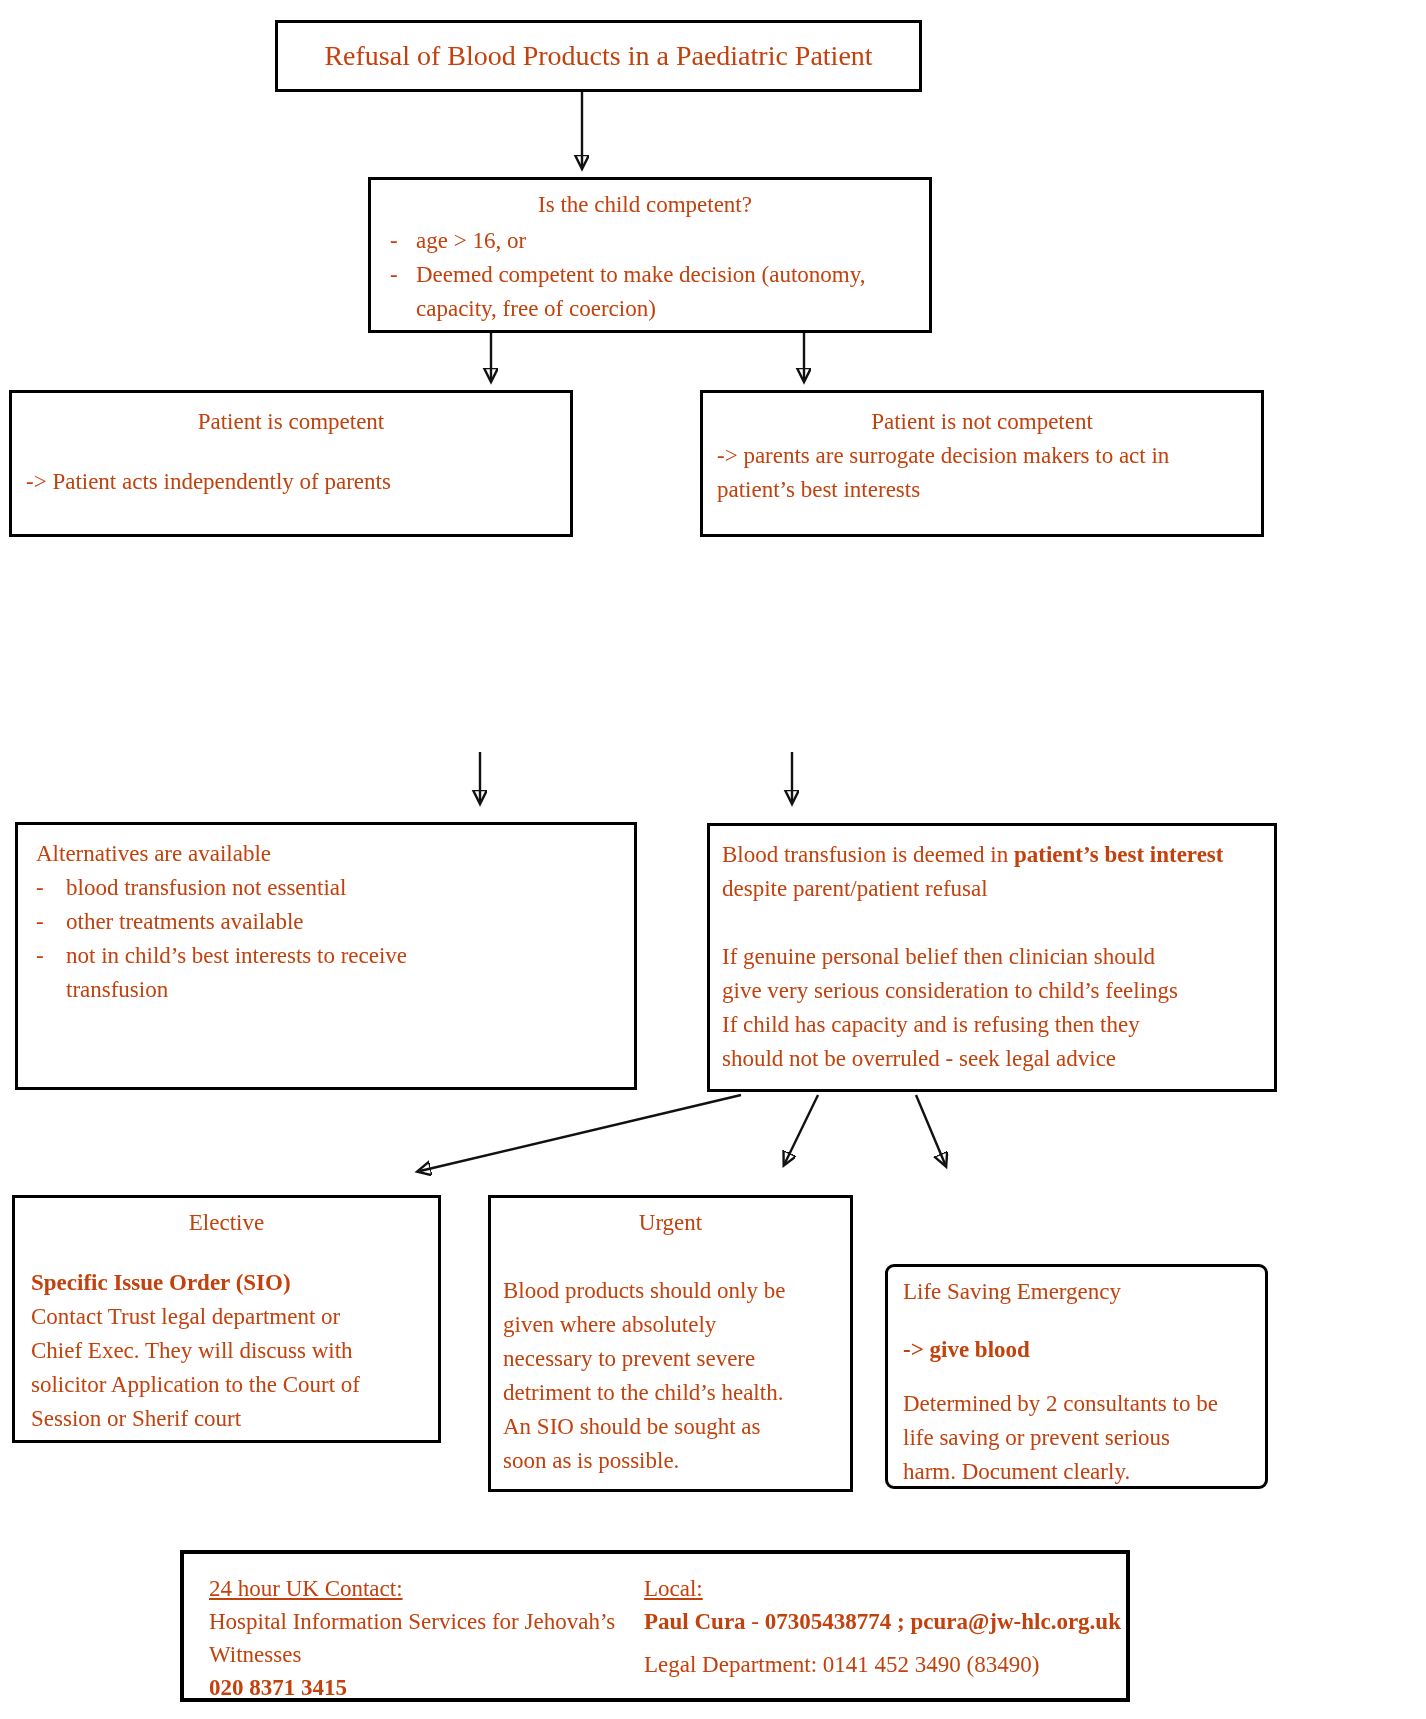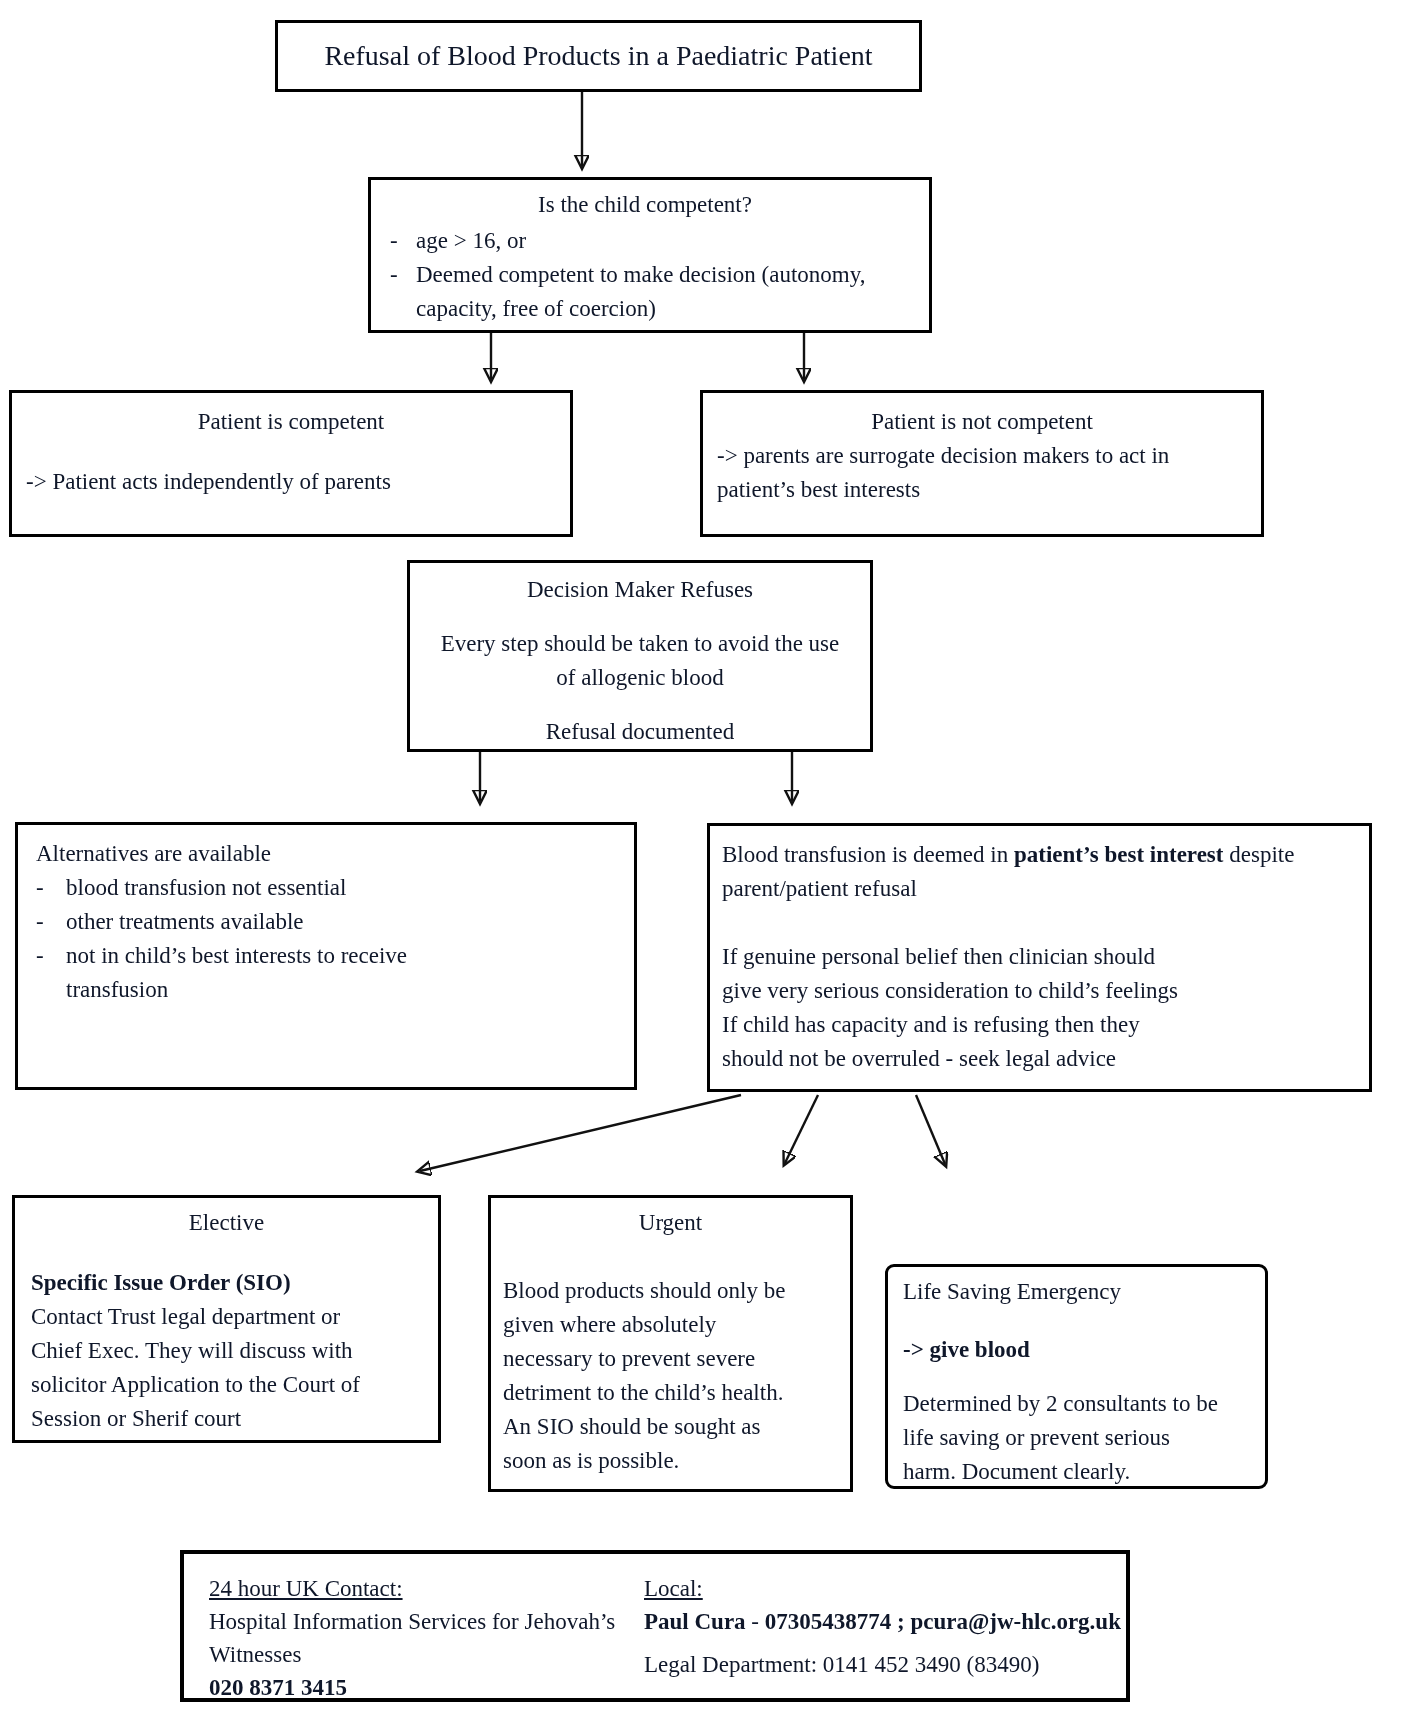--- a/index.html
+++ b/index.html
@@ -2,21 +2,21 @@
 <html><head>
 <meta charset="utf-8">
 <style>
   html,body{margin:0;padding:0;background:#ffffff;}
   .canvas{
     position:relative;
     width:1426px;
     height:1719px;
     background:#ffffff;
     font-family:"Liberation Serif","DejaVu Serif",serif;
-    color:#0f172a;
+    color:#c2410c;
     font-size:23px;
     line-height:34px;
     overflow:hidden;
   }
   .arrows{position:absolute;left:0;top:0;width:1426px;height:1719px;}
   .arrows line, .arrows path{stroke:#111;stroke-width:2.4;fill:none;}
   .box{position:absolute;border:3px solid #000;box-sizing:border-box;background:#fff;}
   .center{text-align:center;}
   .b{font-weight:bold;}
   .u{text-decoration:underline;}
@@ -36,21 +36,21 @@
 
   .not-competent-box{left:700px;top:390px;width:564px;height:147px;padding:12px 14px 0;}
   .not-competent-box .body{}
 
   .refuses-box{left:407px;top:560px;width:466px;height:192px;padding:10px 12px 0;text-align:center;}
   .refuses-box .body{margin-top:20px;}
   .refuses-box .footer{margin-top:20px;}
 
   .alternatives-box{left:15px;top:822px;width:622px;height:268px;padding:12px 10px 0 18px;}
 
-  .best-interest-box{left:707px;top:823px;width:665px;height:269px;padding:12px 12px 0;}
+  .best-interest-box{left:707px;top:823px;width:570px;height:269px;padding:12px 12px 0;}
   .best-interest-box .p2{margin-top:34px;}
 
   .elective-box{left:12px;top:1195px;width:429px;height:248px;padding:8px 16px 0;}
   .elective-box .sub{margin-top:26px;}
 
   .urgent-box{left:488px;top:1195px;width:365px;height:297px;padding:8px 12px 0;}
   .urgent-box .body{margin-top:34px;}
 
   .emergency-box{left:885px;top:1264px;width:383px;height:225px;padding:8px 15px 0;border-radius:9px;}
   .emergency-box .action{margin-top:24px;}
@@ -105,26 +105,20 @@
     <div class="center">Patient is competent</div>
     <div class="body pre">-&gt; Patient acts independently of parents</div>
   </div>
 
   <div class="box not-competent-box">
     <div class="center">Patient is not competent</div>
     <div class="body pre">-&gt; parents are surrogate decision makers to act in
 patient’s best interests</div>
   </div>
 
-  <div class="box refuses-box">
-    <div>Decision Maker Refuses</div>
-    <div class="body pre">Every step should be taken to avoid the use
-of allogenic blood</div>
-    <div class="footer">Refusal documented</div>
-  </div>
 
   <div class="box alternatives-box alt">
     <div>Alternatives are available</div>
     <div class="bullet">
       <span class="dash">-</span>
       <span class="pre">blood transfusion not essential</span>
     </div>
     <div class="bullet">
       <span class="dash">-</span>
       <span class="pre">other treatments available</span>

